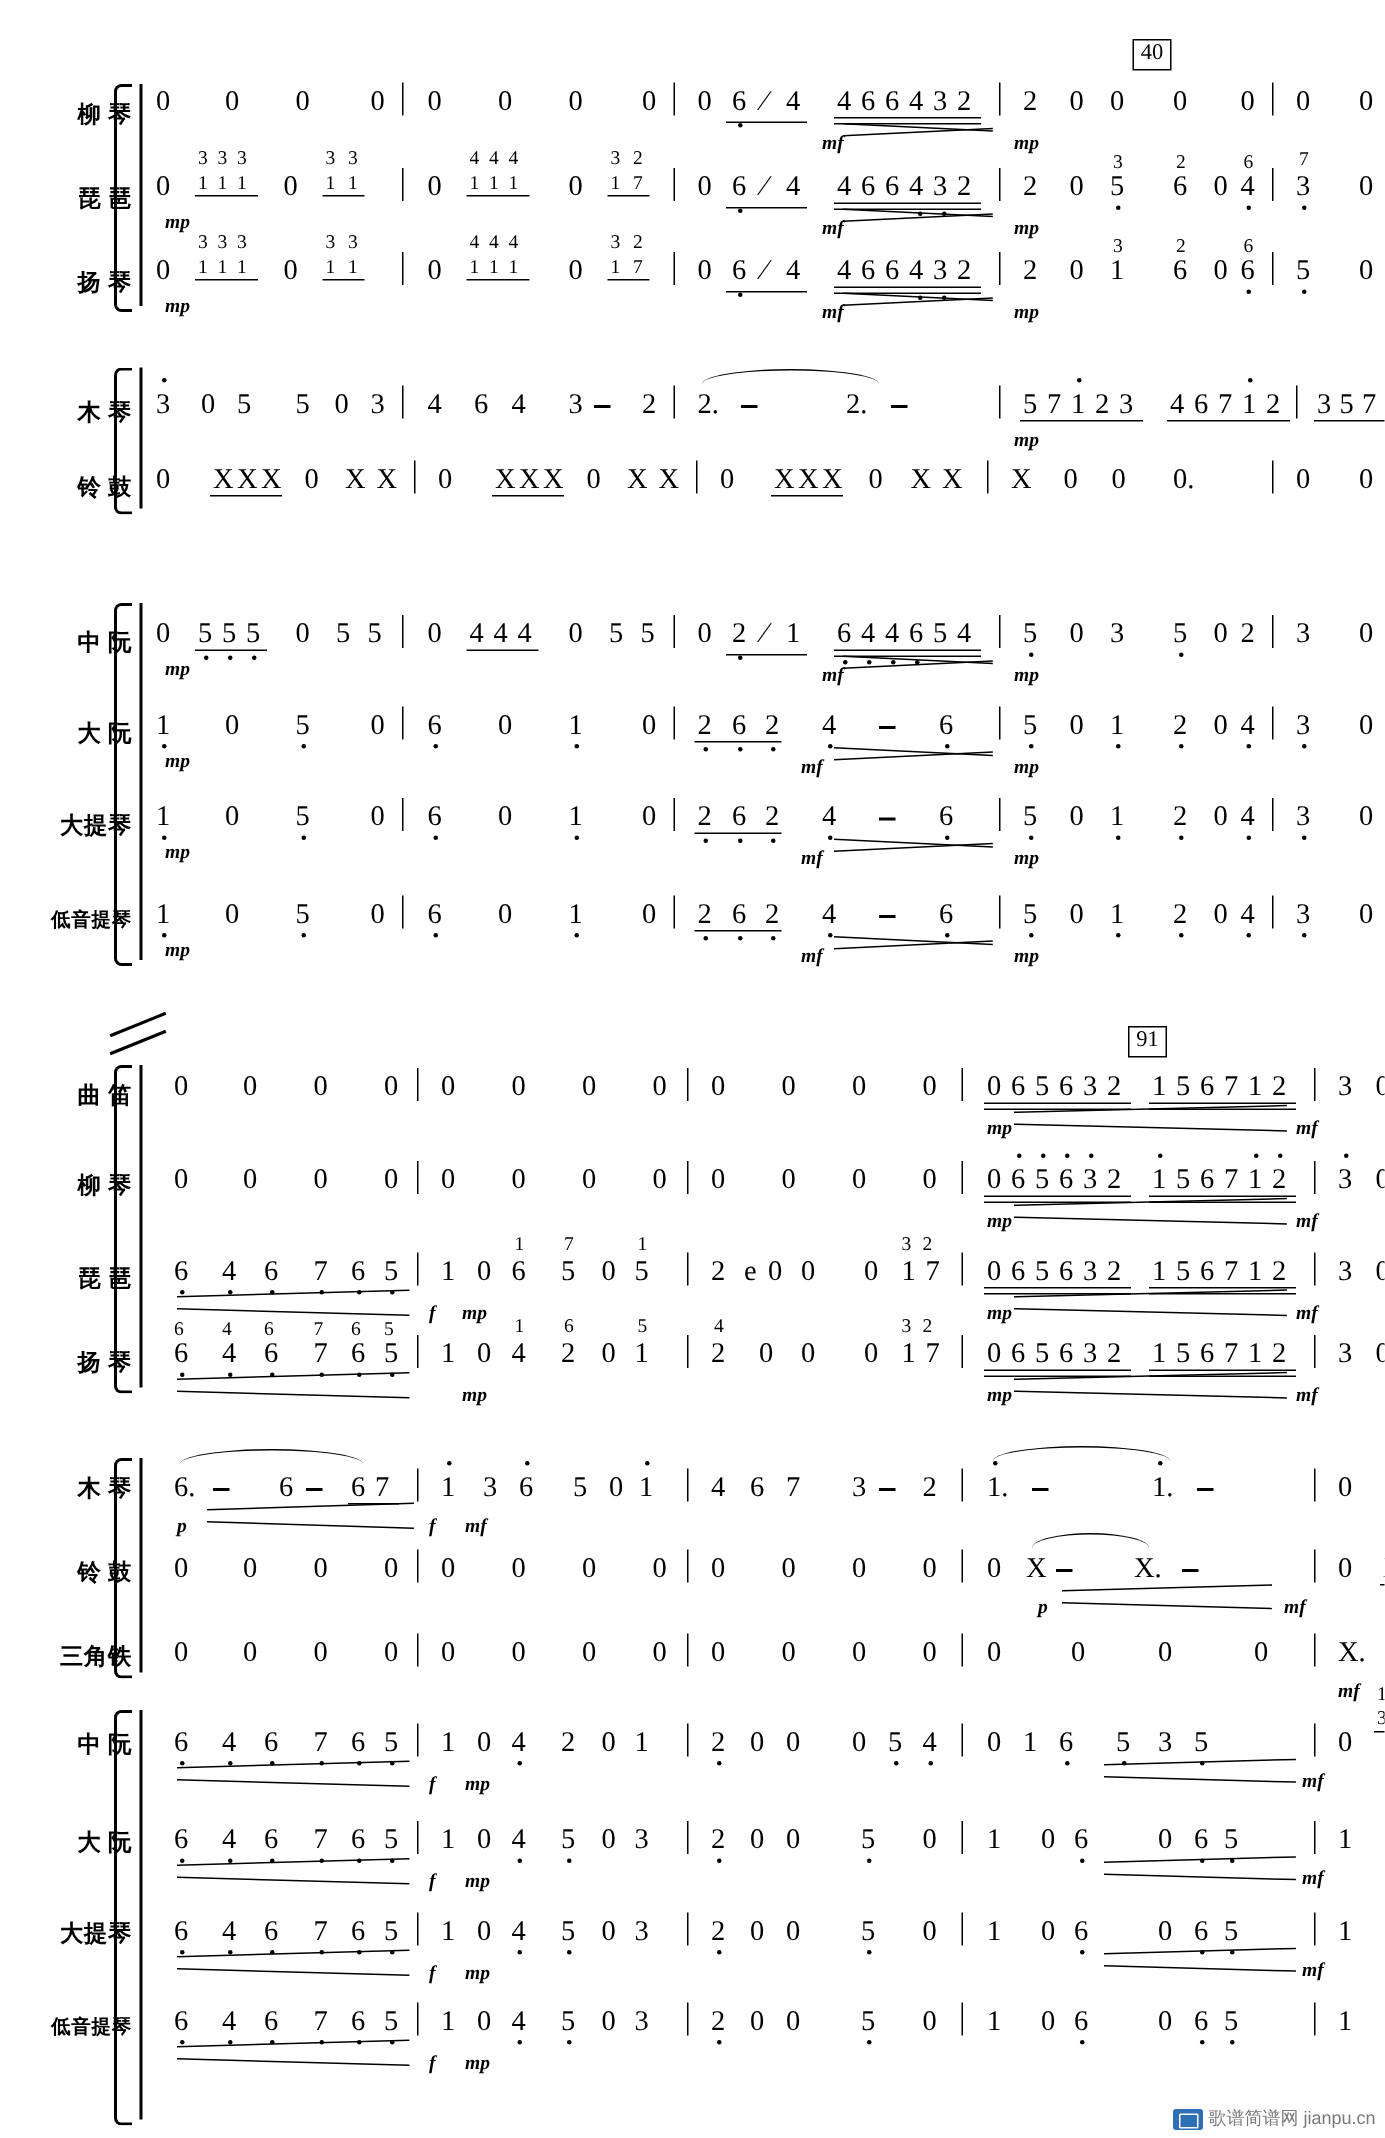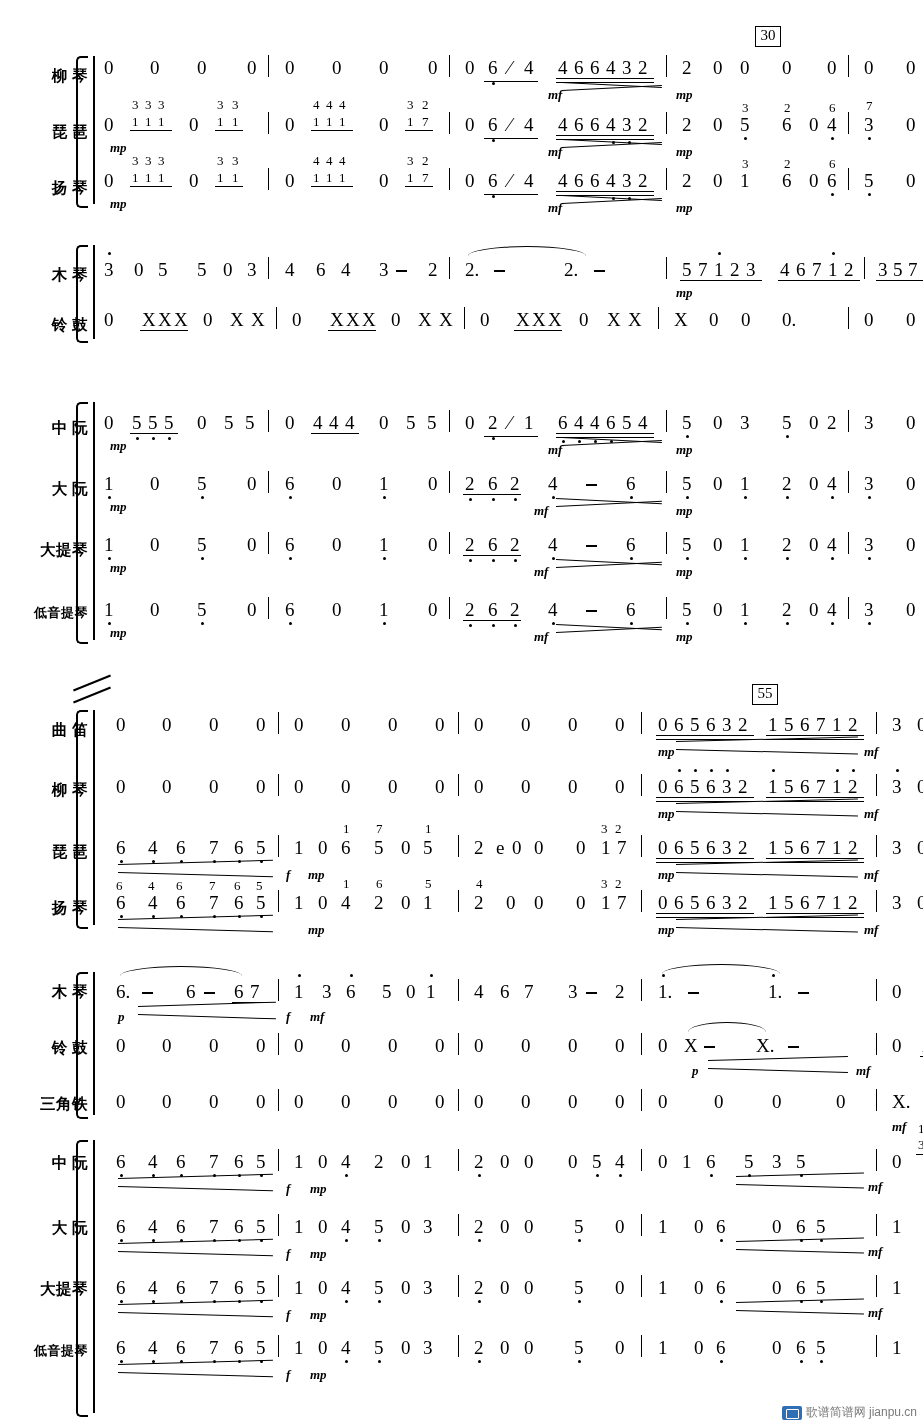--- a/index.html
+++ b/index.html
@@ -193,22 +193,22 @@
     width: 11px; height: 8px;
     border: 1.5px solid #fff;
     border-radius: 1px;
   }
 </style>
 </head>
 <body>
 
 <div class="page">
 
-  <div class="rehearsal" style="left:755px; top:26px;">30</div>
-  <div class="rehearsal" style="left:752px; top:684px;">55</div>
+  <div class="rehearsal" style="left:755px; top:26px;">40</div>
+  <div class="rehearsal" style="left:752px; top:684px;">91</div>
 
   <div class="system sys1">
 
     <div class="brace" style="left:76px; top:26px; height:148px;"></div>
     <div class="barline-left" style="left:93px; top:26px; height:148px;"></div>
 
     <div class="brace" style="left:76px; top:215px; height:94px;"></div>
     <div class="barline-left" style="left:93px; top:215px; height:94px;"></div>
 
     <div class="brace" style="left:76px; top:372px; height:238px;"></div>

